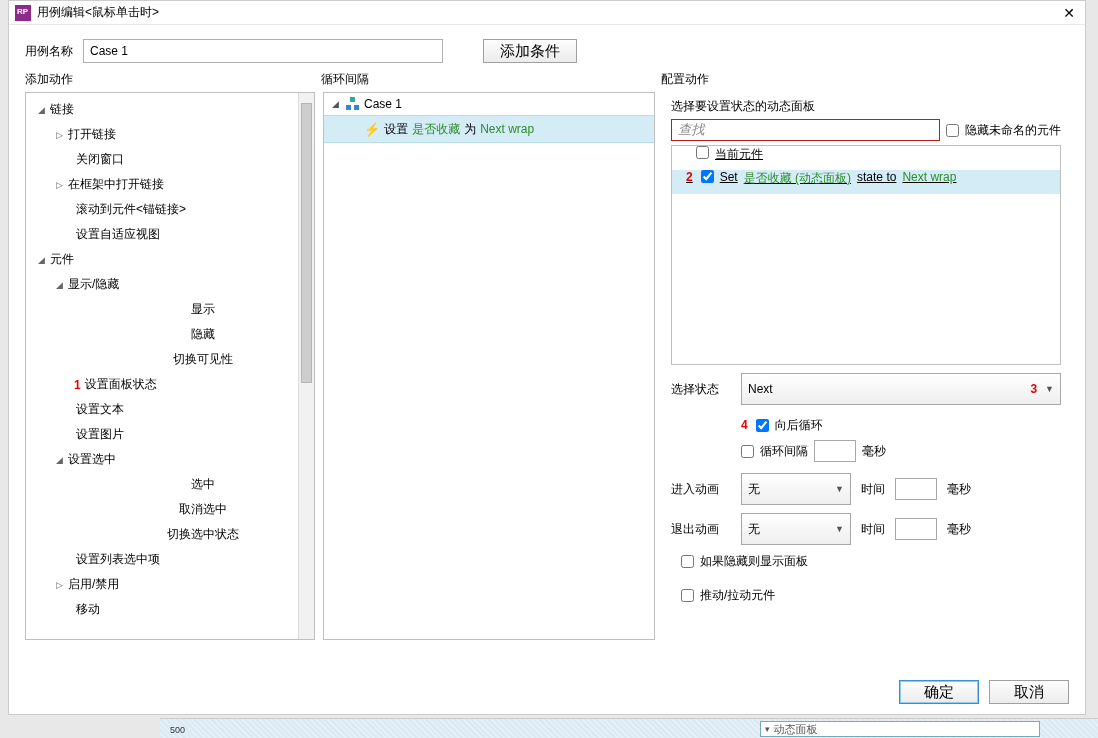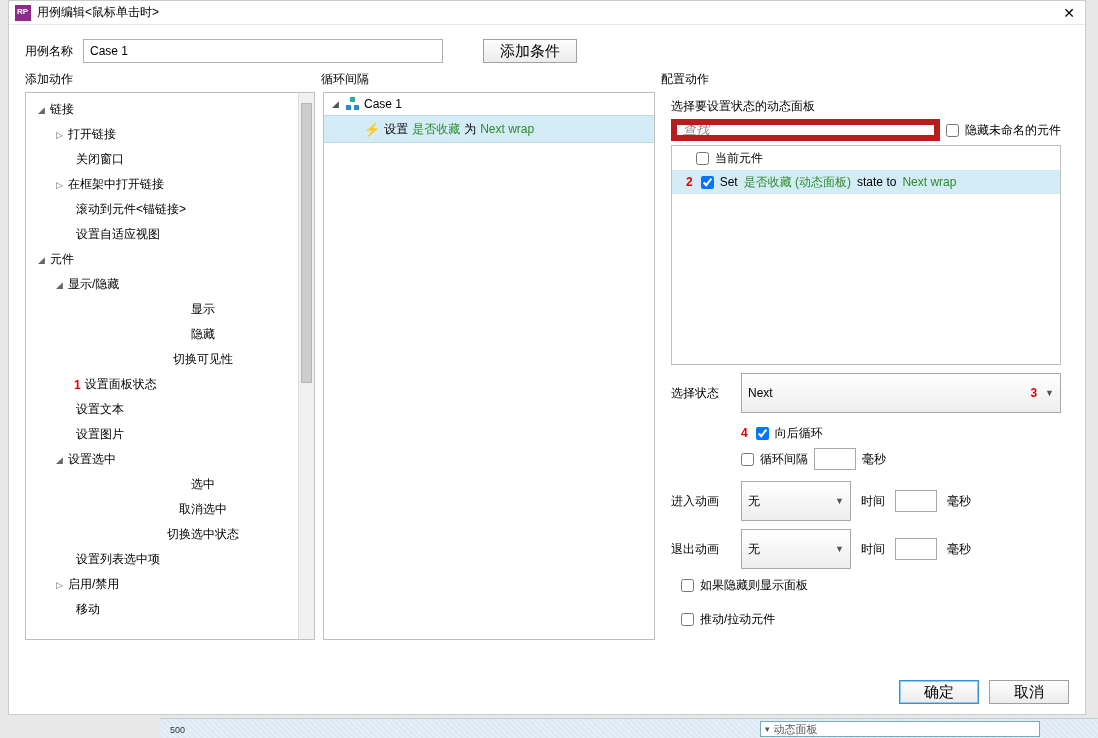--- a/index.html
+++ b/index.html
@@ -35,29 +35,29 @@
 .case-header { display: flex; align-items: center; height: 22px; padding-left: 8px; gap: 4px; }
 .case-header .arrow { color: #555; }
 .org-icon { width: 14px; height: 14px; display: inline-block; position: relative; }
 .org-icon::before { content:""; position:absolute; width:5px;height:5px;background:#3a9; left:4px; top:0; }
 .org-icon::after { content:""; position:absolute; width:5px;height:5px;background:#38c; left:0; top:8px; box-shadow: 8px 0 0 #38c; }
 .action-row { height: 28px; background: #d3ecf5; display: flex; align-items: center; border-top:1px solid #b8dce8; border-bottom:1px solid #b8dce8; padding-left: 40px; gap:4px;}
 .bolt { color: #777; font-size: 13px; }
 .green { color: #2e8b2e; }
 .cfg-label { margin-bottom: 4px; }
 .search-row { display: flex; gap: 6px; align-items: center; margin-bottom: 4px;}
-.search-input { flex: 1; border: 6px solid #b91c1c; height: 22px; padding: 0 6px; color: #888; font-style: italic; }
+.search-input { flex: 1; border: 1px solid #b91c1c; height: 22px; padding: 0 6px; color: #888; font-style: italic; }
 .chk { width: 13px; height: 13px; }
 .list-box { border: 1px solid #bfbfbf; height: 220px; overflow: hidden; }
-.list-row { height: 24px; display: flex; align-items: center; padding-left: 14px; gap: 6px; }
+.list-row { height: 24px; display: flex; align-items: flex-start; padding-left: 14px; gap: 6px; text-decoration: underline; }
 .list-row.selected { background: #d3ecf5; }
 .list-row.header-row { padding-left: 24px; }
 .form-row { display: flex; align-items: center; margin: 8px 0; gap: 10px; }
 .form-label { width: 60px; text-align: left; }
-.select { border: 1px solid #a8a8a8; height: 40px; background: linear-gradient(#fff,#eee); display: flex; align-items: center; padding: 0 6px; justify-content: space-between; }
+.select { border: 1px solid #a8a8a8; height: 32px; background: linear-gradient(#fff,#eee); display: flex; align-items: center; padding: 0 6px; justify-content: space-between; }
 .select.wide { flex:1; }
 .select.sm { width: 110px; }
 .num-input { border:1px solid #a8a8a8; height:22px; width:30px; padding:0 20px; color:#888; background:#fff;font-style:italic; }
 .footer { position: absolute; right: 16px; bottom: 10px; display: flex; gap: 10px; }
 .footer .btn { width: 80px; }
 .footer .btn.primary { border-color: #3a8fd0; box-shadow: 0 0 0 1px #8ecbf2 inset; }
 .indent-chk { margin-left: 70px; display:flex; align-items:center; gap:6px; height:24px;}
 .sub-indent { margin-left: 70px; display:flex; align-items:center; gap:6px; height:28px;}
 .bottom-canvas { position:absolute; bottom:-2px; left:160px; right:0; height:22px; background: repeating-linear-gradient(45deg,#e4f0f8,#e4f0f8 2px,#dce9f2 2px,#dce9f2 4px); border-top:1px solid #ccc; display:flex; align-items:center;}
 .ruler-tick { position:absolute; left:10px; font-size:9px; color:#333;}

